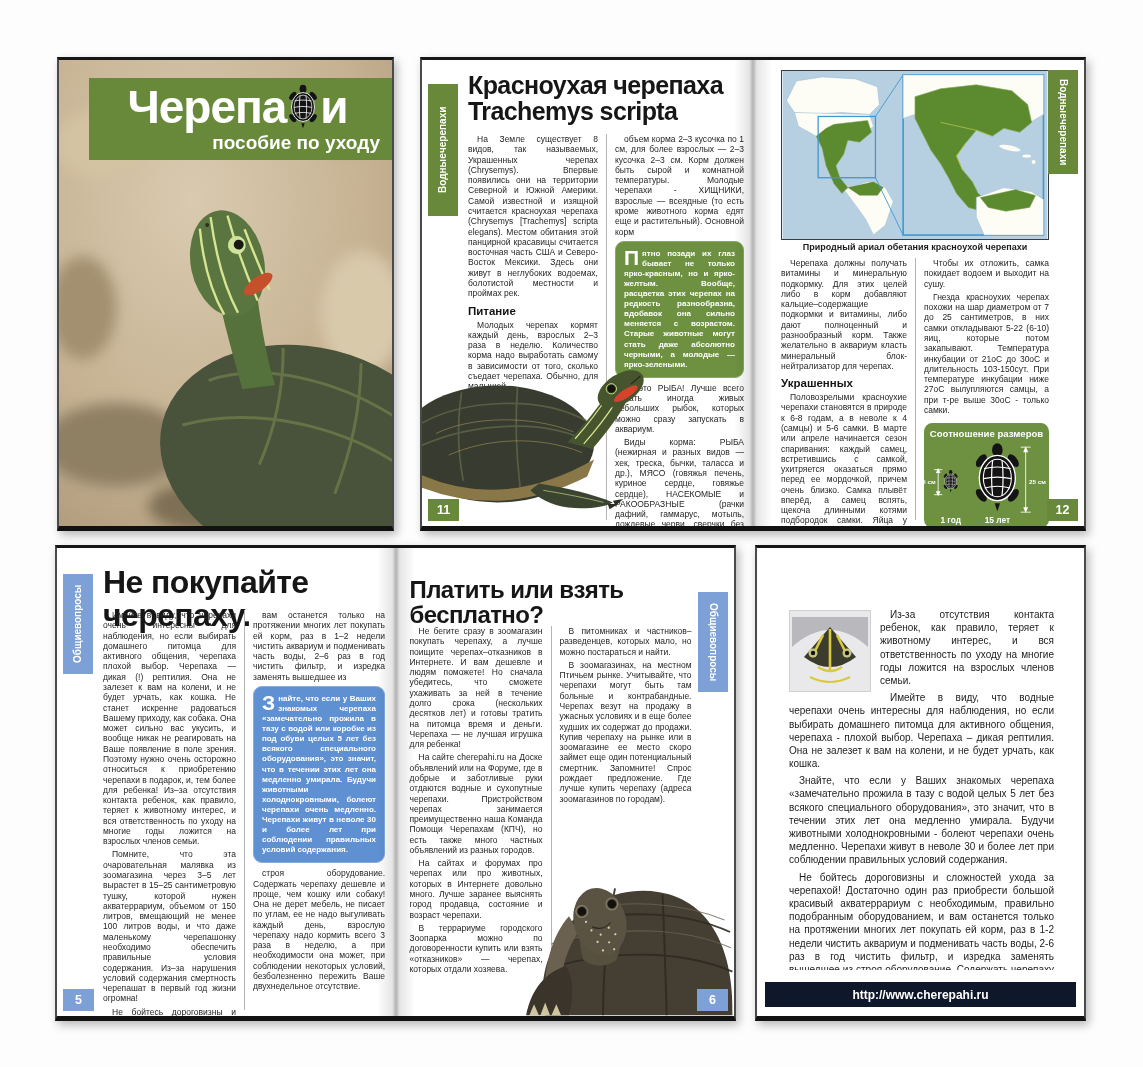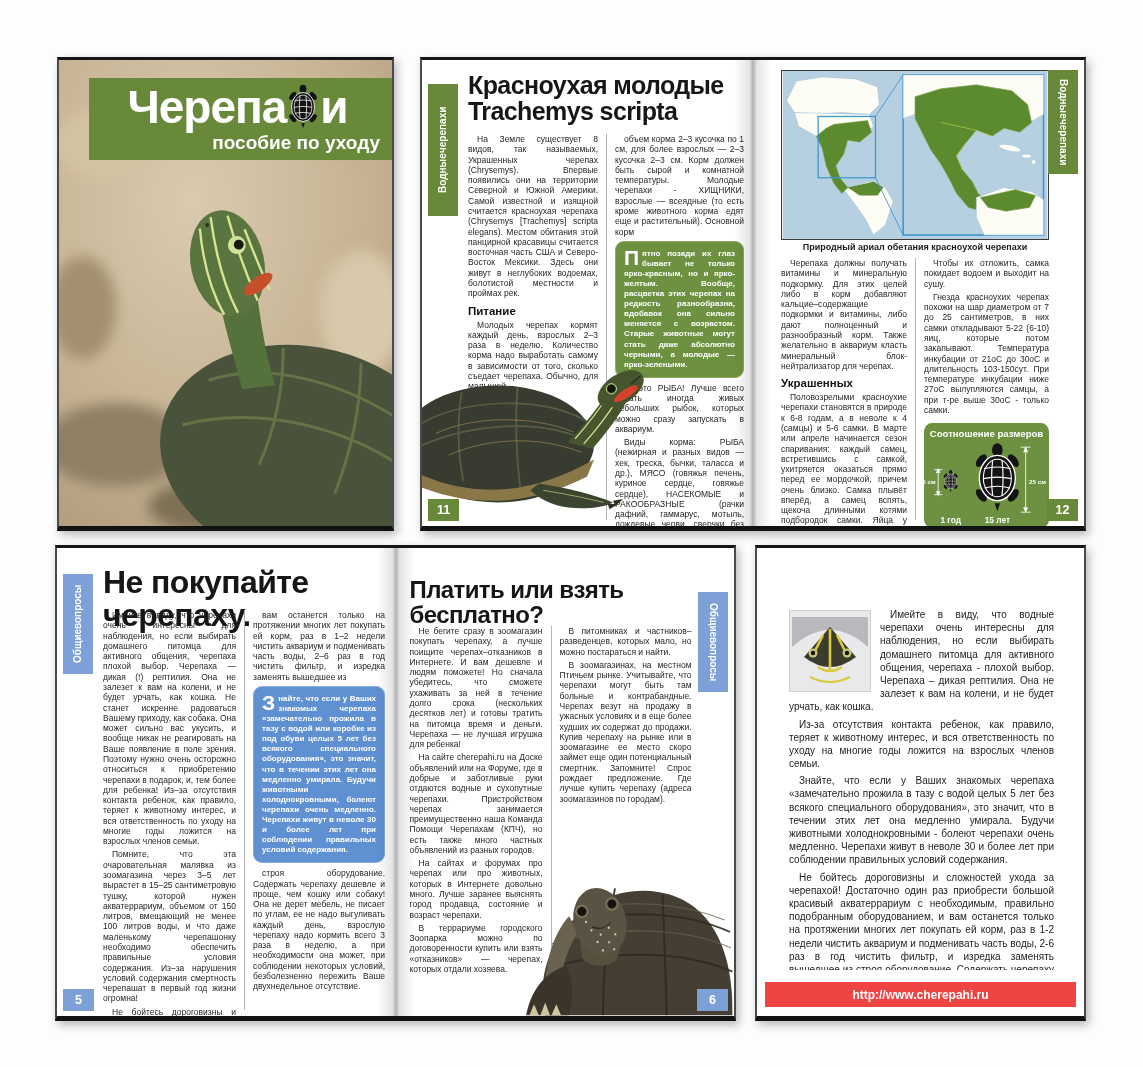--- a/index.html
+++ b/index.html
@@ -59,21 +59,21 @@
   .map-caption{position:absolute;left:28px;top:182px;width:268px;text-align:center;
                font-size:9px;font-weight:800;color:#1c1c1c;}
 
   .infographic{margin-top:5px;width:100%;}
 
   
   #page-last{left:755px;top:545px;width:331px;height:476px;}
   .last-content{position:absolute;left:32px;right:30px;top:60px;bottom:46px;overflow:hidden;}
   .last-content p{margin:0 0 4px;text-align:justify;font-size:10px;line-height:1.32;color:#1c1c1c;text-indent:10px;}
   .last-photo{float:left;width:80px;height:80px;margin:2px 9px 3px 0;border:1px solid #cfcfcf;}
-  .footer-bar{position:absolute;left:8px;right:8px;bottom:9px;height:25px;background:#ef4444;color:#fff;
+  .footer-bar{position:absolute;left:8px;right:8px;bottom:9px;height:25px;background:#0f172a;color:#fff;
               font-weight:800;font-size:12px;display:flex;align-items:center;justify-content:center;}
 
   .art{position:absolute;pointer-events:none;}
 </style>
 </head>
 <body>
 
 <svg width="0" height="0" style="position:absolute">
   <defs>
     <g id="turtle-top" fill="#141414">
@@ -161,21 +161,21 @@
 
   <div class="sheet spread" id="spread-top" style="left:420px;top:57px;width:666px;height:474px;">
     <div class="spine"></div>
 
     <div class="page">
       <div class="tab green vup" style="left:6px;top:24px;width:30px;height:132px;">
         <span>Водные</span>
         <span>черепахи</span>
       </div>
       <div class="headline" style="position:absolute;left:46px;top:12px;right:8px;">
-        <div>Красноухая молодые</div>
+        <div>Красноухая черепаха</div>
         <div>Trachemys scripta</div>
       </div>
       <div class="cols bodytext" style="position:absolute;left:46px;top:74px;width:276px;bottom:6px;">
         <div class="col first">
           <p>На Земле существует 8 видов, так называемых, Украшенных черепах (Chrysemys). Впервые появились они на территории Северной и Южной Америки. Самой известной и изящной считается красноухая черепаха (Chrysemys [Trachemys] scripta elegans). Местом обитания этой панцирной красавицы считается восточная часть США и Северо-Восток Мексики. Здесь они живут в неглубоких водоемах, болотистой местности и проймах рек.</p>
           <h3>Питание</h3>
           <p>Молодых черепах кормят каждый день, взрослых 2–3 раза в неделю. Количество корма надо выработать самому в зависимости от того, сколько съедает черепаха. Обычно, для малышей</p>
         </div>
         <div class="col">
           <p>объем корма 2–3 кусочка по 1 см, для более взрослых — 2–3 кусочка 2–3 см. Корм должен быть сырой и комнатной температуры. Молодые черепахи - ХИЩНИКИ, взрослые — всеядные (то есть кроме животного корма едят еще и растительный). Основной корм</p>
@@ -397,21 +397,21 @@
           <path d="M33,24 L22,46"></path>
           <path d="M47,24 L58,46"></path>
           <path d="M28,56 Q40,64 52,56"></path>
         </g>
         <circle cx="23" cy="42" r="4.5" fill="#c8c87a"></circle>
           <circle cx="23" cy="42" r="2.2" fill="#111"></circle>
         <circle cx="57" cy="42" r="4.5" fill="#c8c87a"></circle>
           <circle cx="57" cy="42" r="2.2" fill="#111"></circle>
         <path d="M20,66 Q40,76 60,66" stroke="#d9c93e" stroke-width="2" fill="none"></path>
       </svg>
+      <p>Из-за отсутствия контакта ребенок, как правило, теряет к животному интерес, и вся ответственность по уходу на многие годы ложится на взрослых членов семьи.</p>
       <p>Имейте в виду, что водные черепахи очень интересны для наблюдения, но если выбирать домашнего питомца для активного общения, черепаха - плохой выбор. Черепаха – дикая рептилия. Она не залезет к вам на колени, и не будет урчать, как кошка.</p>
-      <p>Из-за отсутствия контакта ребенок, как правило, теряет к животному интерес, и вся ответственность по уходу на многие годы ложится на взрослых членов семьи.</p>
       <p>Знайте, что если у Ваших знакомых черепаха «замечательно прожила в тазу с водой целых 5 лет без всякого специального оборудования», это значит, что в течении этих лет она медленно умирала. Будучи животными холоднокровными - болеют черепахи очень медленно. Черепахи живут в неволе 30 и более лет при соблюдении правильных условий содержания.</p>
       <p>Не бойтесь дороговизны и сложностей ухода за черепахой! Достаточно один раз приобрести большой красивый акватеррариум с необходимым, правильно подобранным оборудованием, и вам останется только на протяжении многих лет покупать ей корм, раз в 1-2 недели чистить аквариум и подменивать часть воды, 2-6 раз в год чистить фильтр, и изредка заменять вышедшее из строя оборудование. Содержать черепаху дешевле и проще, чем кошку или собаку! Она не дерет мебель, не писает по углам, ее не надо выгуливать каждый день, взрослую черепаху надо кормить всего 3 раза в неделю, а при необходимости она может, при соблюдении некоторых условий, безболезненно пережить Ваше двухнедельное отсутствие.</p>
     </div>
     <div class="footer-bar">http://www.cherepahi.ru</div>
   </div>
 
 </div>
 
 </body></html>

